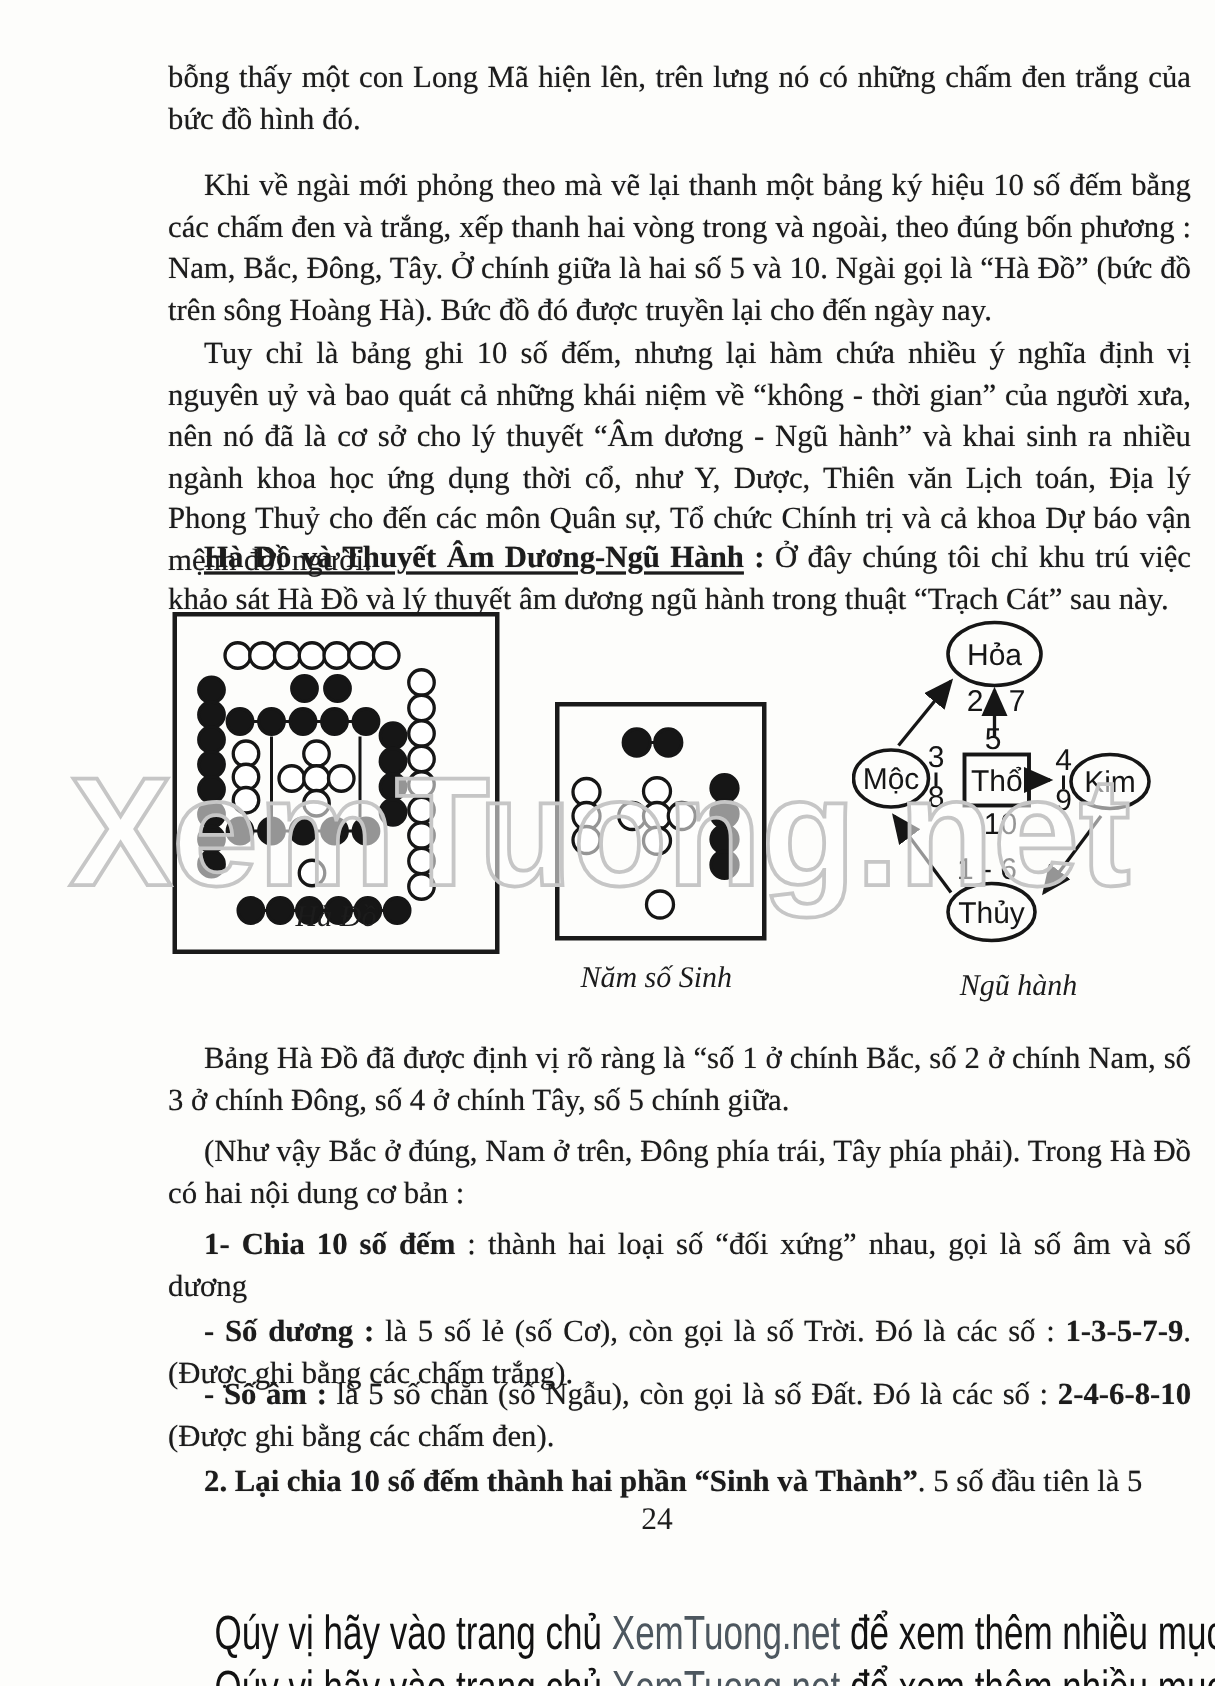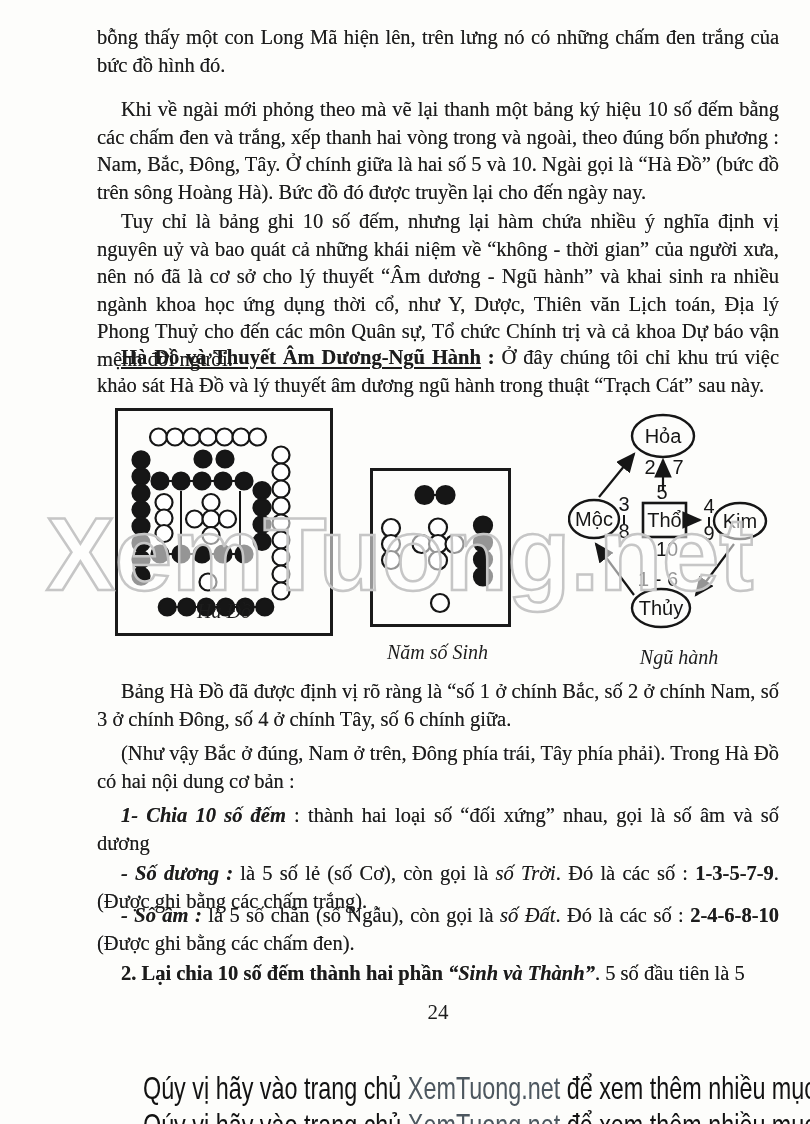--- a/index.html
+++ b/index.html
@@ -1,22 +1,22 @@
 <!DOCTYPE html>
 <html><head>
 <meta charset="utf-8">
 <style>
   html,body{margin:0;padding:0;background:#d9d9d9;}
   .page{position:relative;width:810px;height:1124px;background:#fdfdfb;overflow:hidden;
         font-family:"Liberation Serif",serif;color:#1c1c1c;}
   .para{position:absolute;left:97px;width:682px;font-size:20.5px;line-height:27.6px;
-        text-align:justify;margin:0;text-shadow:0 0 .5px rgba(25,25,25,.6);z-index:2;}
+        text-align:justify;margin:15px;text-shadow:0 0 .5px rgba(25,25,25,.6);z-index:2;}
   .para.indent{text-indent:24px;}
   .seg-b{font-weight:bold;}
-  .seg-i{font-style:italic;}
+  .seg-i{}
   .seg-u{text-decoration:underline;text-decoration-thickness:2px;text-underline-offset:3px;}
   .figbox{position:absolute;border:3px solid #1a1a1a;background:transparent;z-index:2;}
   .figcap{position:absolute;font-style:italic;font-size:20px;text-align:center;z-index:2;}
   .fig{position:absolute;z-index:2;}
   .fig text{font-family:"Liberation Sans",sans-serif;fill:#161616;}
   .wm{position:absolute;left:46px;top:496px;z-index:3;pointer-events:none;white-space:nowrap;
       font-family:"Liberation Sans",sans-serif;font-weight:bold;font-size:103px;
       color:rgba(255,255,255,.55);-webkit-text-stroke:2.5px #c6c6c6;}
   .pagenum{position:absolute;top:1000px;left:0;width:100%;text-align:center;font-size:21px;
            padding-left:66px;box-sizing:border-box;z-index:2;}
@@ -167,21 +167,21 @@
       <text x="56" y="108" text-anchor="middle" font-size="20">3</text>
       <text x="56" y="135" text-anchor="middle" font-size="20">8</text>
       <text x="141" y="110" text-anchor="middle" font-size="20">4</text>
       <text x="141" y="137" text-anchor="middle" font-size="20">9</text>
       <text x="90" y="183" text-anchor="middle" font-size="20">1 - 6</text>
     </svg>
   <div class="figcap" style="left:564px;top:646px;width:230px">Ngũ hành</div>
 
   <div class="wm">XemTuong.net</div>
 
-  <p class="para indent" style="top:678px"><span>Bảng Hà Đồ đã được định vị rõ ràng là “số 1 ở chính Bắc, số 2 ở chính Nam, số 3 ở chính Đông, số 4 ở chính Tây, số 6 chính giữa.</span></p>
+  <p class="para indent" style="top:678px"><span>Bảng Hà Đồ đã được định vị rõ ràng là “số 1 ở chính Bắc, số 2 ở chính Nam, số 3 ở chính Đông, số 4 ở chính Tây, số 5 chính giữa.</span></p>
   <p class="para indent" style="top:740px"><span>(Như vậy Bắc ở đúng, Nam ở trên, Đông phía trái, Tây phía phải). Trong Hà Đồ có hai nội dung cơ bản :</span></p>
   <p class="para indent" style="top:802px"><span class="seg-b seg-i">1- Chia 10 số đếm</span><span> : thành hai loại số “đối xứng” nhau, gọi là số âm và số dương</span></p>
   <p class="para indent" style="top:860px"><span class="seg-b seg-i">- Số dương :</span><span> là 5 số lẻ (số Cơ), còn gọi là </span><span class="seg-i">số Trời</span><span>. Đó là các số : </span><span class="seg-b">1-3-5-7-9</span><span>. (Được ghi bằng các chấm trắng).</span></p>
   <p class="para indent" style="top:902px"><span class="seg-b seg-i">- Số âm :</span><span> là 5 số chẵn (số Ngẫu), còn gọi là </span><span class="seg-i">số Đất</span><span>. Đó là các số : </span><span class="seg-b">2-4-6-8-10</span><span> (Được ghi bằng các chấm đen).</span></p>
   <p class="para indent" style="top:960px"><span class="seg-b">2. Lại chia 10 số đếm thành hai phần </span><span class="seg-b seg-i">“Sinh và Thành”</span><span>. 5 số đầu tiên là 5</span></p>
 
   <div class="pagenum">24</div>
 
   <div class="footer footline">
     <span class="inner"><span>Qúy vị hãy vào trang chủ </span><span class="brand">XemTuong.net</span><span> để xem thêm nhiều mục hay khác</span></span>

